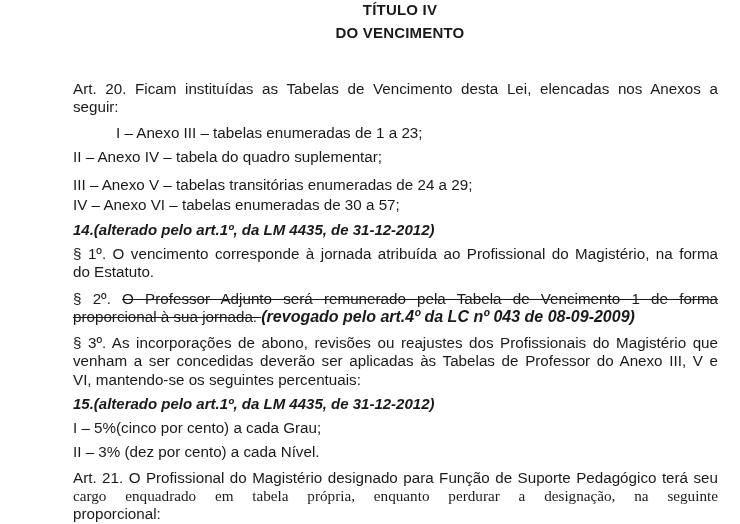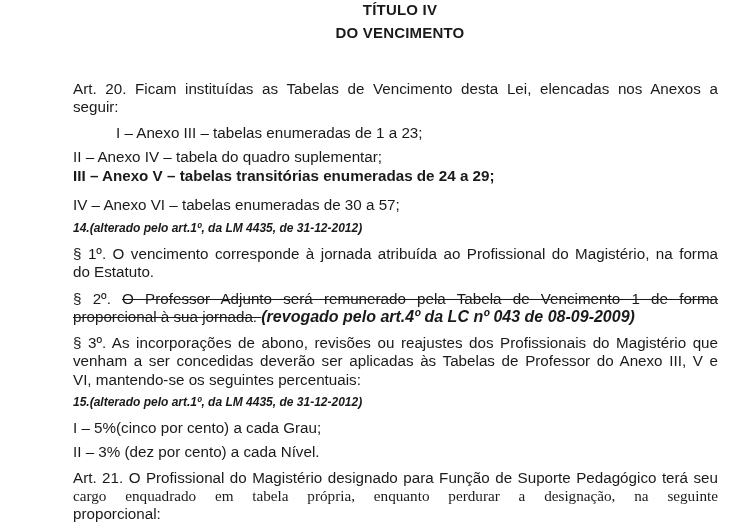--- a/index.html
+++ b/index.html
@@ -10,40 +10,40 @@
   .heading {
     position: absolute; left: 0; width: 800px; text-align: center;
     font-weight: bold; font-size: 15px; letter-spacing: 0.2px;
   }
   .line {
     position: absolute; left: 73px; width: 645px;
     font-size: 15.2px; line-height: 18.5px; white-space: nowrap;
   }
   .just { text-align: justify; text-align-last: justify; }
   .note {
-    position: absolute; left: 73px; font-size: 12px; font-weight: bold;
+    position: absolute; left: 73px; font-size: 15px; font-weight: bold;
     font-style: italic; white-space: nowrap;
   }
   .strike { text-decoration: line-through; }
   .rev { font-style: italic; font-weight: bold; font-size: 16px; }
 </style>
 </head>
 <body>
 
 <div>
   <div class="heading" style="top:1px;">TÍTULO IV</div>
   <div class="heading" style="top:24px;">DO VENCIMENTO</div>
 
   <div>
     <div class="line just" style="top:80px;">Art. 20. Ficam instituídas as Tabelas de Vencimento desta Lei, elencadas nos  Anexos a</div>
     <div class="line" style="top:98px;">seguir:</div>
 
     <div class="line" style="top:124px;margin-left:43px;">I – Anexo III – tabelas enumeradas de 1 a 23;</div>
     <div class="line" style="top:148px;">II – Anexo IV – tabela do quadro suplementar;</div>
-    <div class="line" style="top:167px;font-weight:bold;">III – Anexo V – tabelas transitórias enumeradas de 24 a 29;</div>
+    <div class="line" style="top:176px;">III – Anexo V – tabelas transitórias enumeradas de 24 a 29;</div>
     <div class="line" style="top:196px;">IV – Anexo VI – tabelas enumeradas de 30 a 57;</div>
 
     <div class="note" style="top:221px;">14.(alterado pelo art.1º, da LM 4435, de 31-12-2012)</div>
 
     <div class="line just" style="top:245px;">§ 1º. O vencimento corresponde à jornada atribuída ao Profissional do Magistério, na forma</div>
     <div class="line" style="top:263px;">do Estatuto.</div>
 
     <div class="line just" style="top:290px;"><span>§ 2º. </span><span class="strike">O Professor Adjunto será remunerado pela Tabela de Vencimento 1 de forma</span></div>
     <div class="line" style="top:308px;"><span class="strike">proporcional à sua jornada. </span><span class="rev">(revogado pelo art.4º da LC nº 043 de 08-09-2009)</span></div>
 

